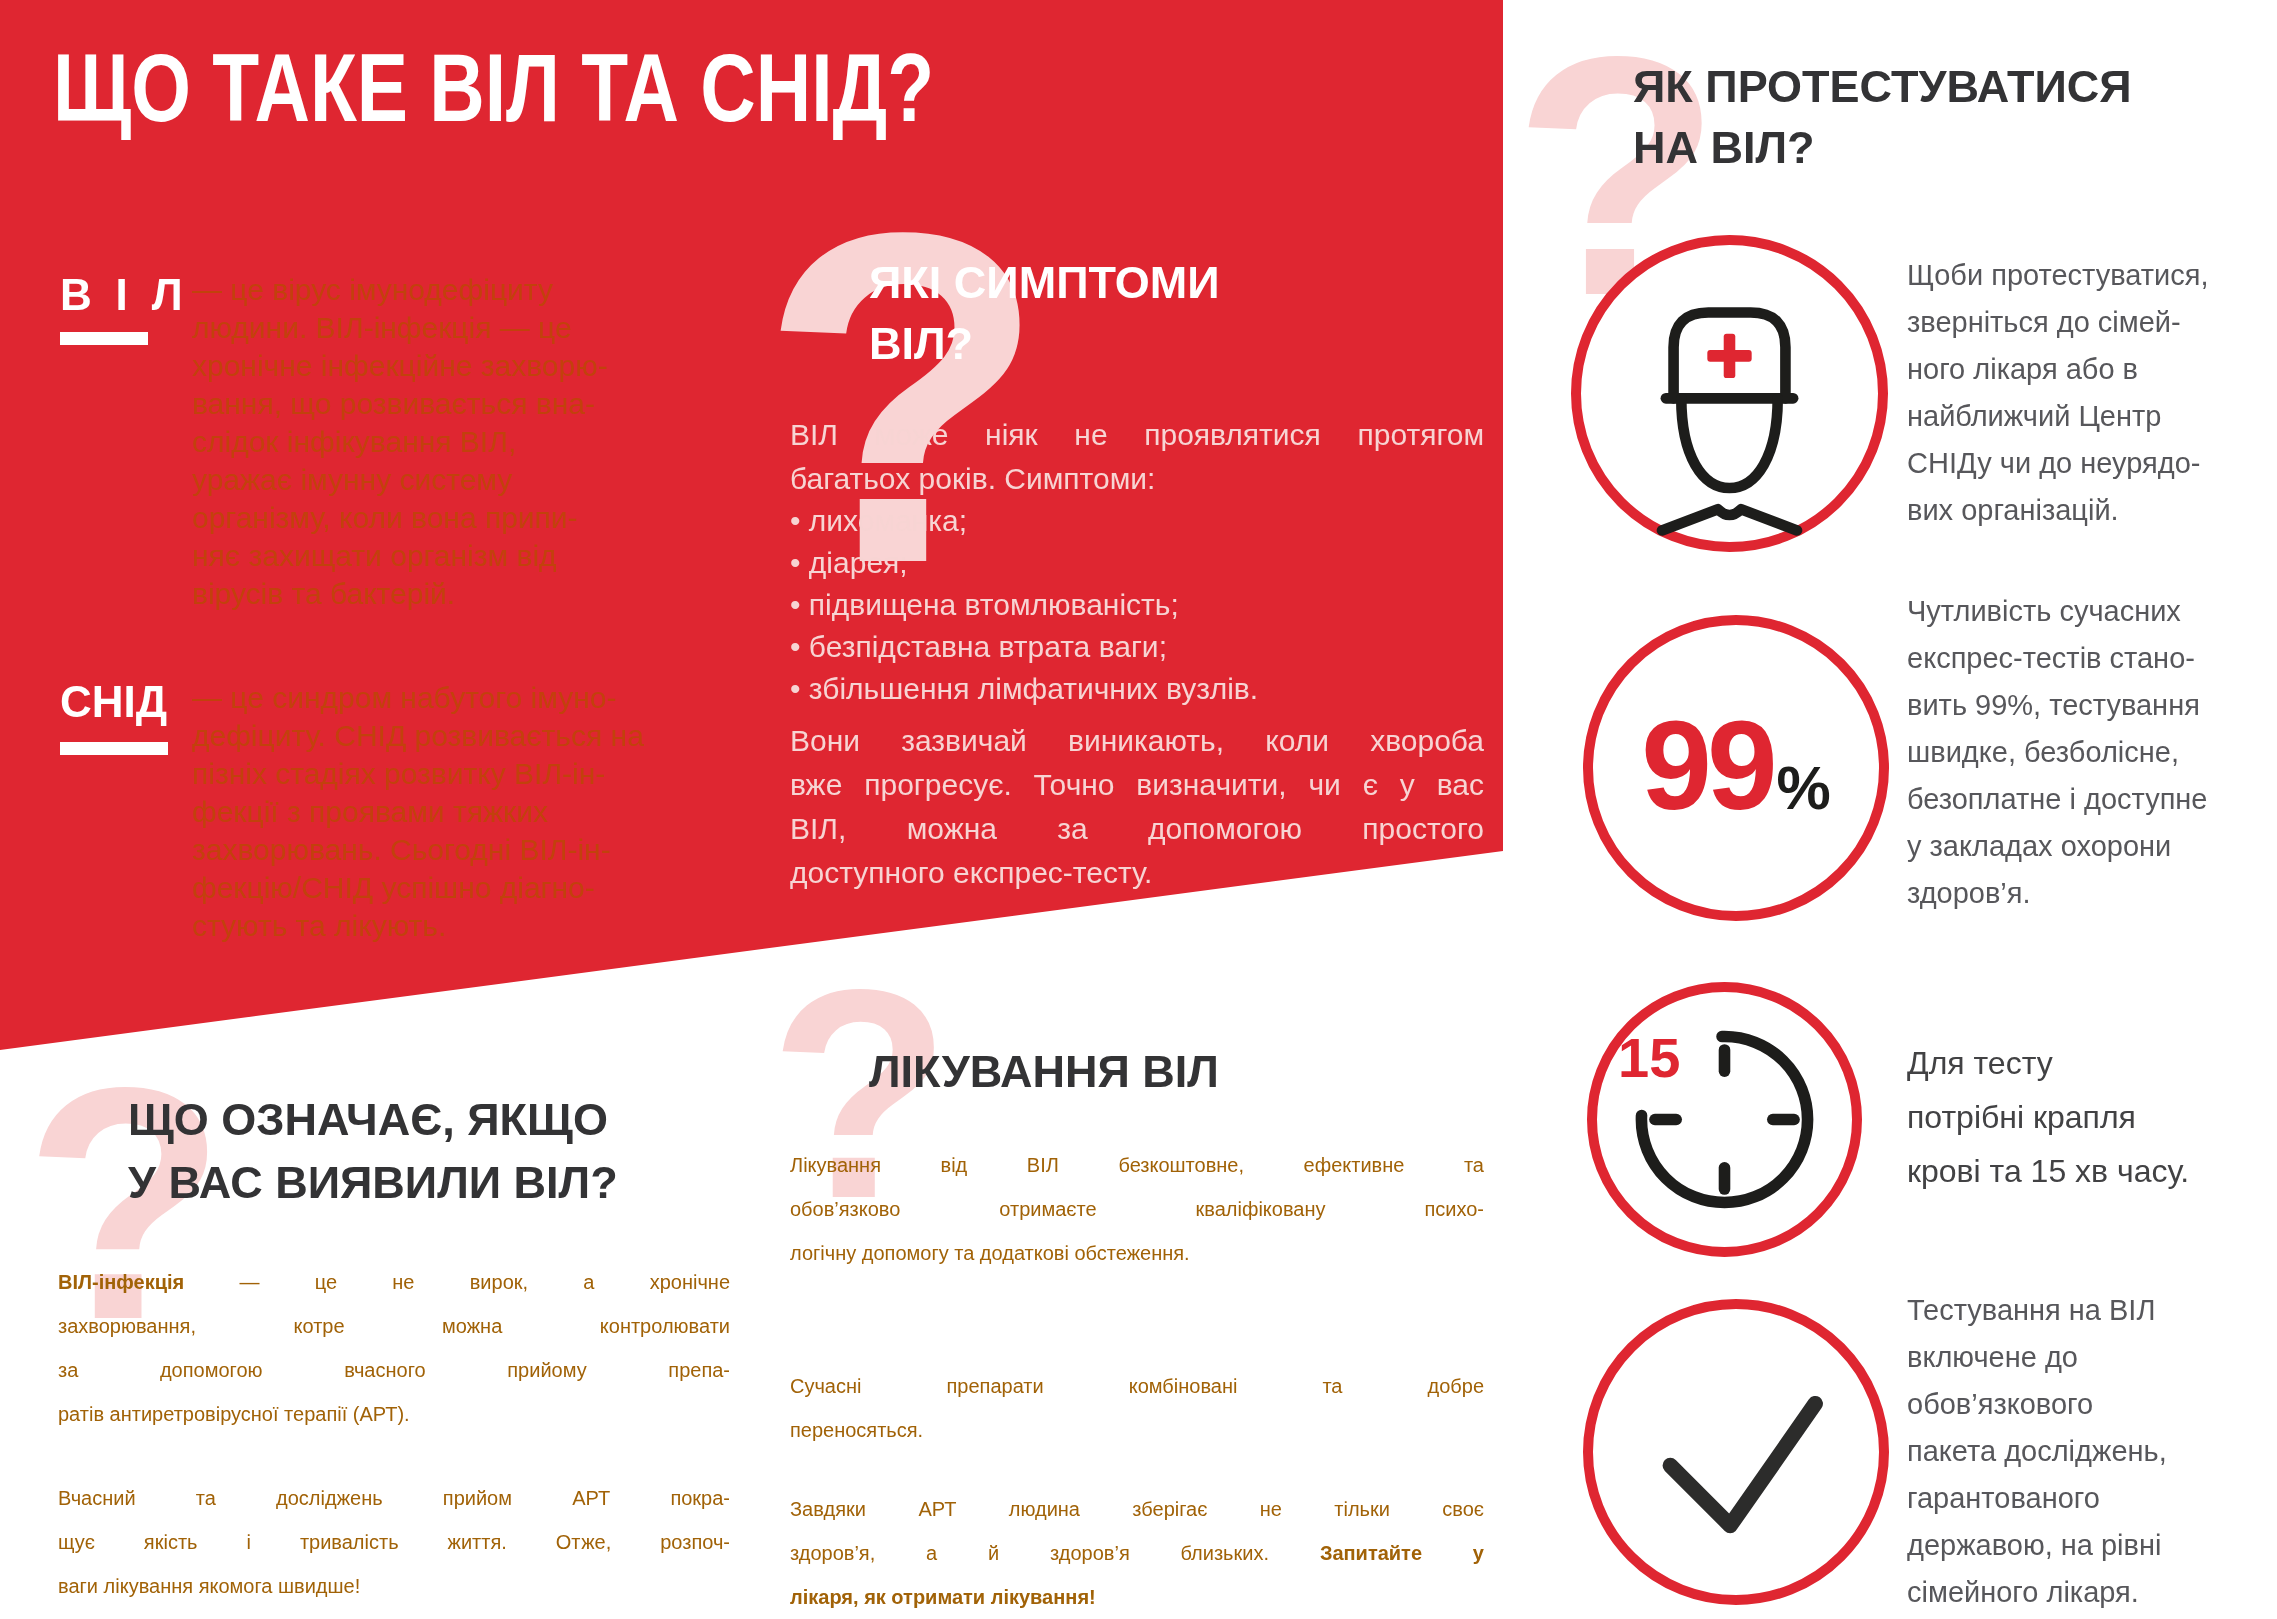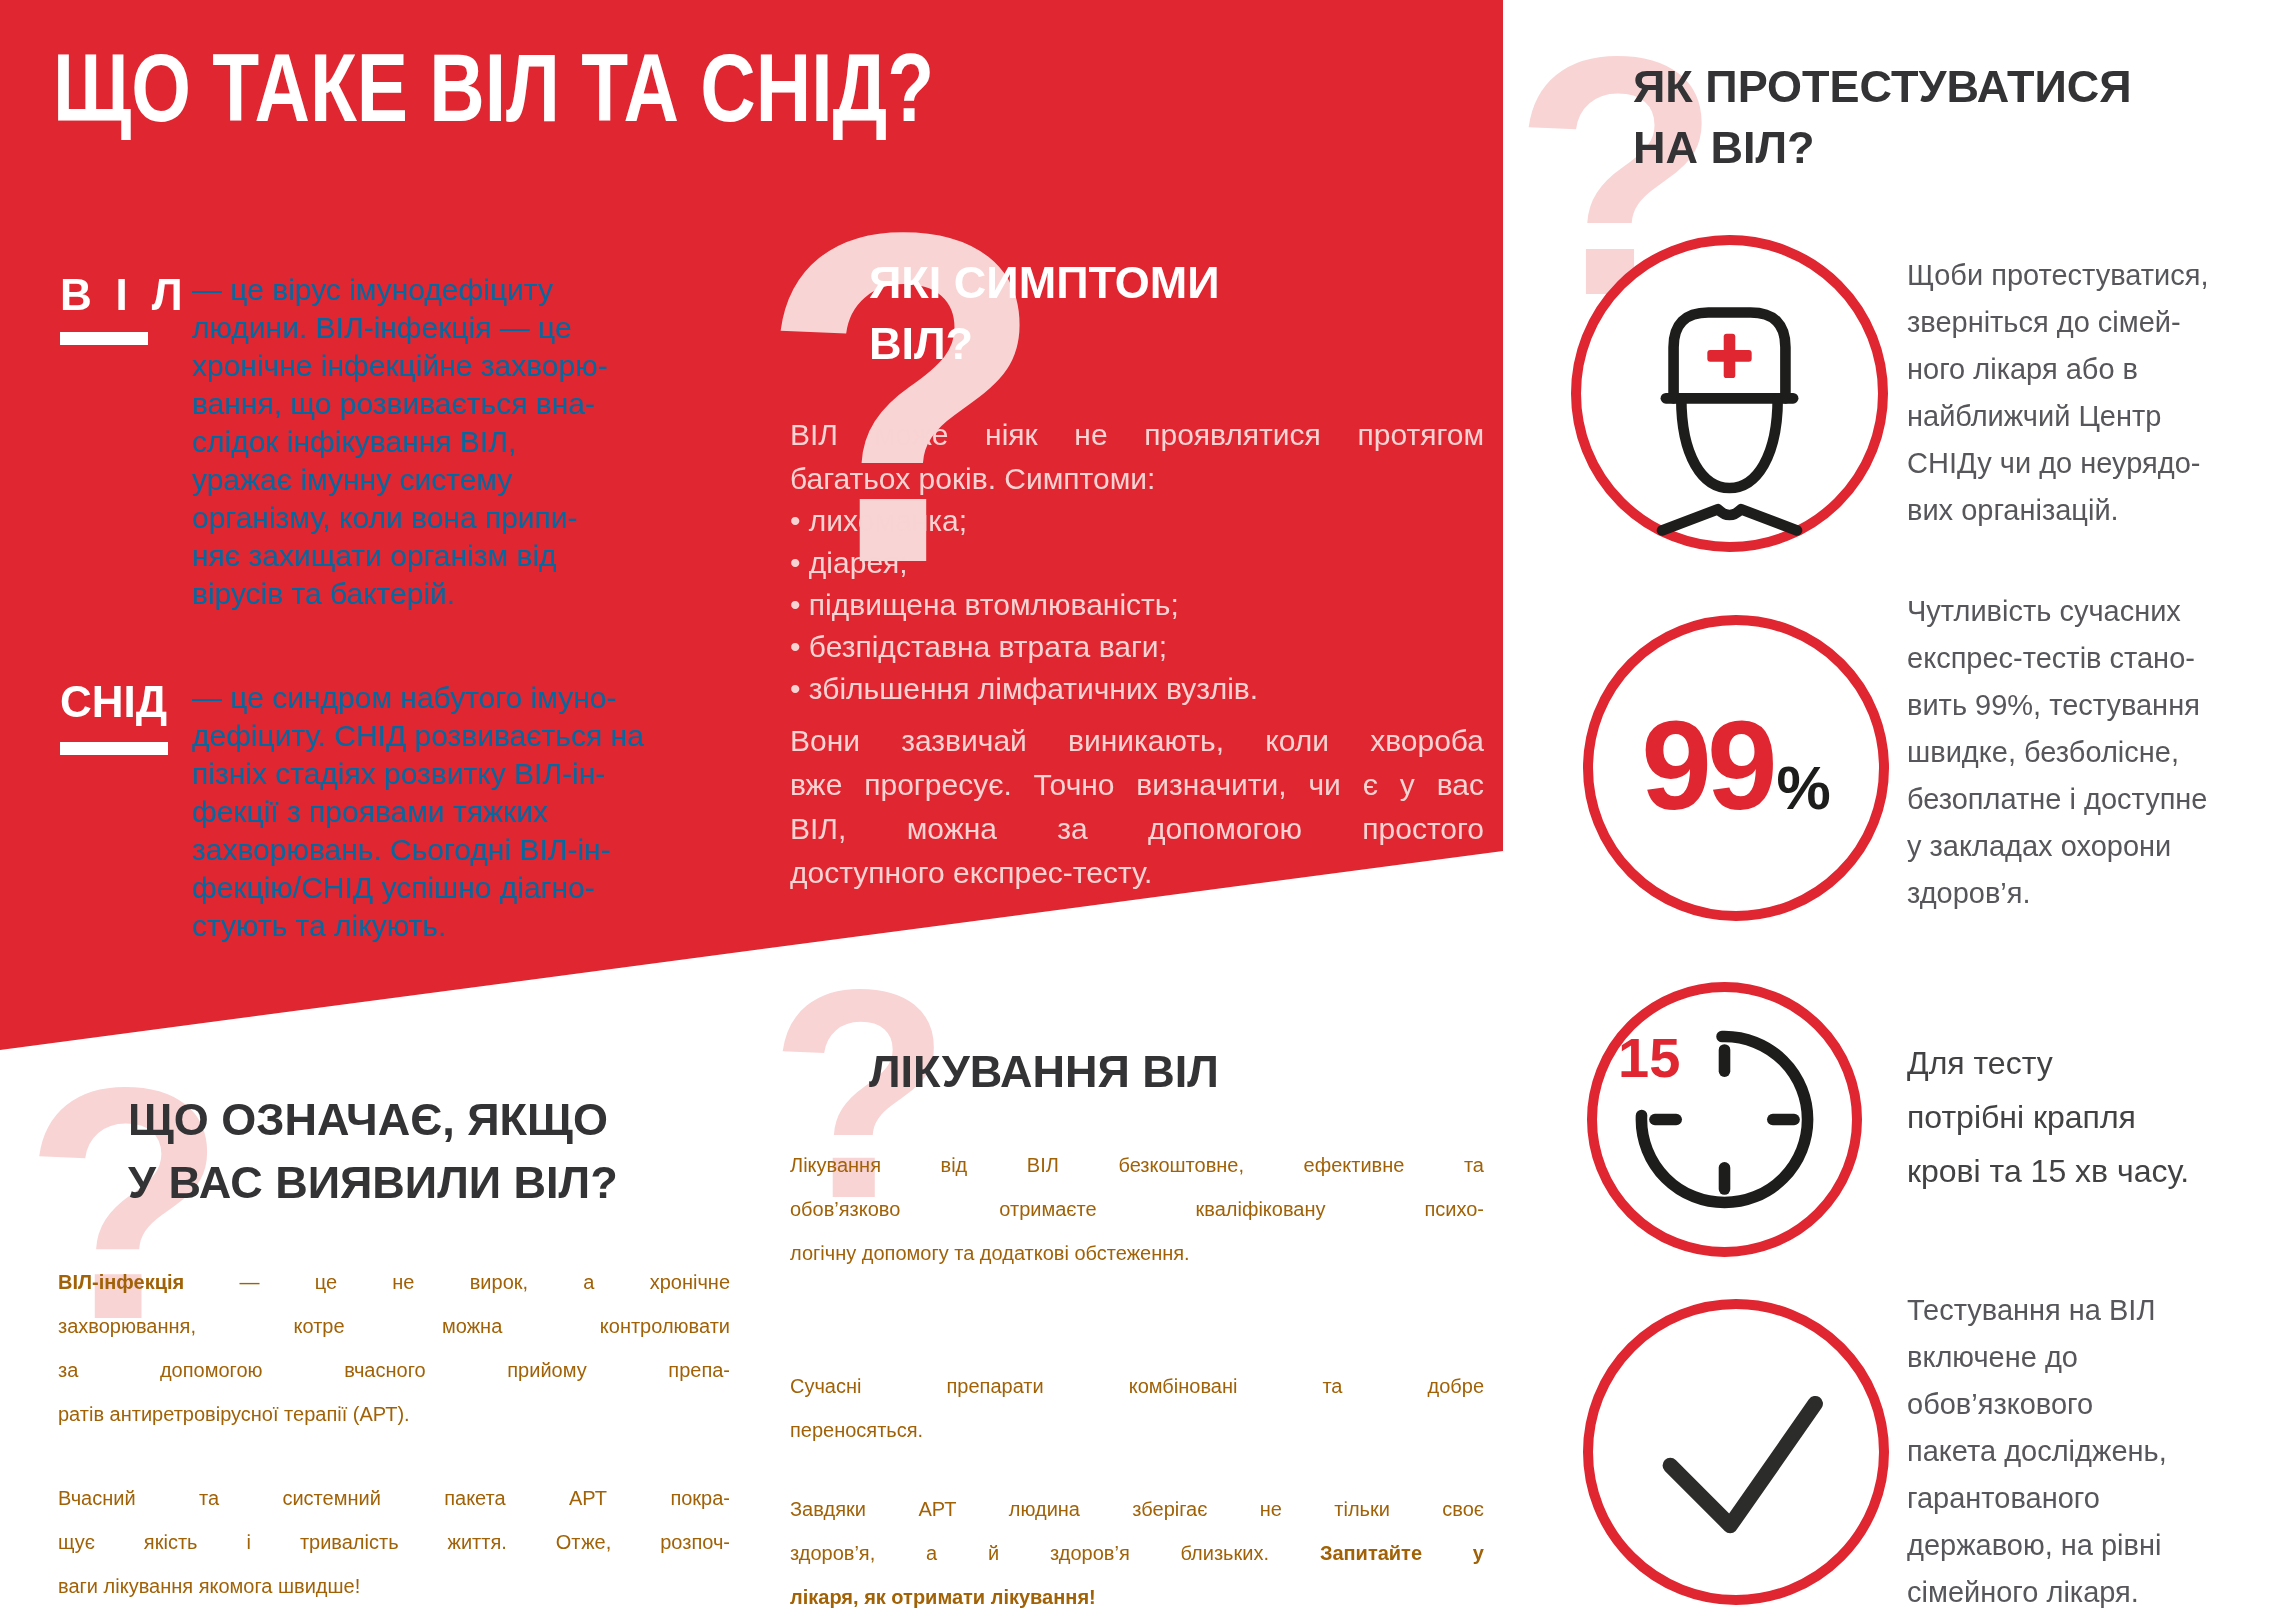--- a/index.html
+++ b/index.html
@@ -26,21 +26,21 @@
     white-space:nowrap;
   }
 
   
   .q{font-weight:700;color:#f9d4d4;line-height:1;z-index:1;}
 
   
   .def-label{font-size:44px;font-weight:700;color:#ffffff;line-height:1;z-index:2;}
   .def-bar{background:#ffffff;z-index:2;}
   .def-text{
-    font-size:30px;line-height:38px;color:#0369a1;z-index:2;width:548px;
+    font-size:30px;line-height:38px;color:#c2410c;z-index:2;width:548px;
   }
 
   
   .mid-heading{
     font-size:45px;font-weight:700;color:#ffffff;line-height:61px;z-index:2;
   }
   .red-body{font-size:30px;line-height:44px;color:#f7d4d3;z-index:2;}
 
   
   .jlines > div{text-align:justify;text-align-last:justify;}
@@ -130,21 +130,21 @@
 У ВАС ВИЯВИЛИ ВІЛ?</div>
   <div class="abs dark-body" style="left:58px;top:1260px;width:672px;">
     <div class="jl"><span class="bold">ВІЛ-інфекція</span><span> — це не вирок, а хронічне</span></div>
     <div class="jlines">
         <div>захворювання, котре можна контролювати</div>
         <div>за допомогою вчасного прийому препа-</div>
         <div>ратів антиретровірусної терапії (АРТ).</div>
       </div>
   </div>
   <div class="abs dark-body jlines" style="left:58px;top:1476px;width:672px;">
-      <div>Вчасний та системний пакета АРТ покра-</div>
+      <div>Вчасний та досліджень прийом АРТ покра-</div>
       <div>щує якість і тривалість життя. Отже, розпоч-</div>
       <div>ваги лікування якомога швидше!</div>
     </div>
 
   <div class="abs q" style="left:769px;top:945px;font-size:298px;">?</div>
   <div class="abs dark-heading" style="left:869px;top:1040px;">ЛІКУВАННЯ ВІЛ</div>
   <div class="abs dark-body jlines" style="left:790px;top:1143px;width:694px;">
       <div>Лікування від ВІЛ безкоштовне, ефективне та</div>
       <div>обов’язково отримаєте кваліфіковану психо-</div>
       <div>логічну допомогу та додаткові обстеження.</div>

